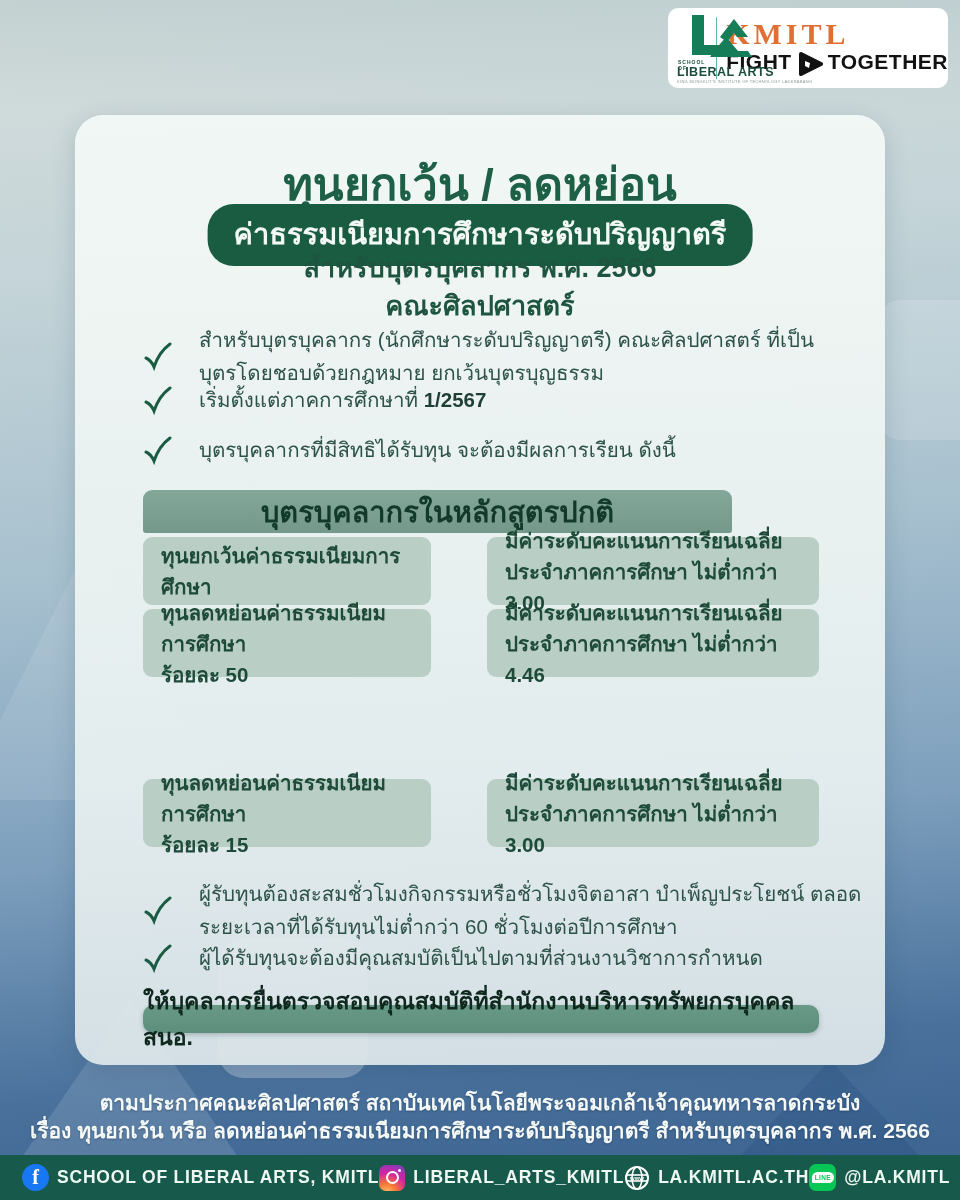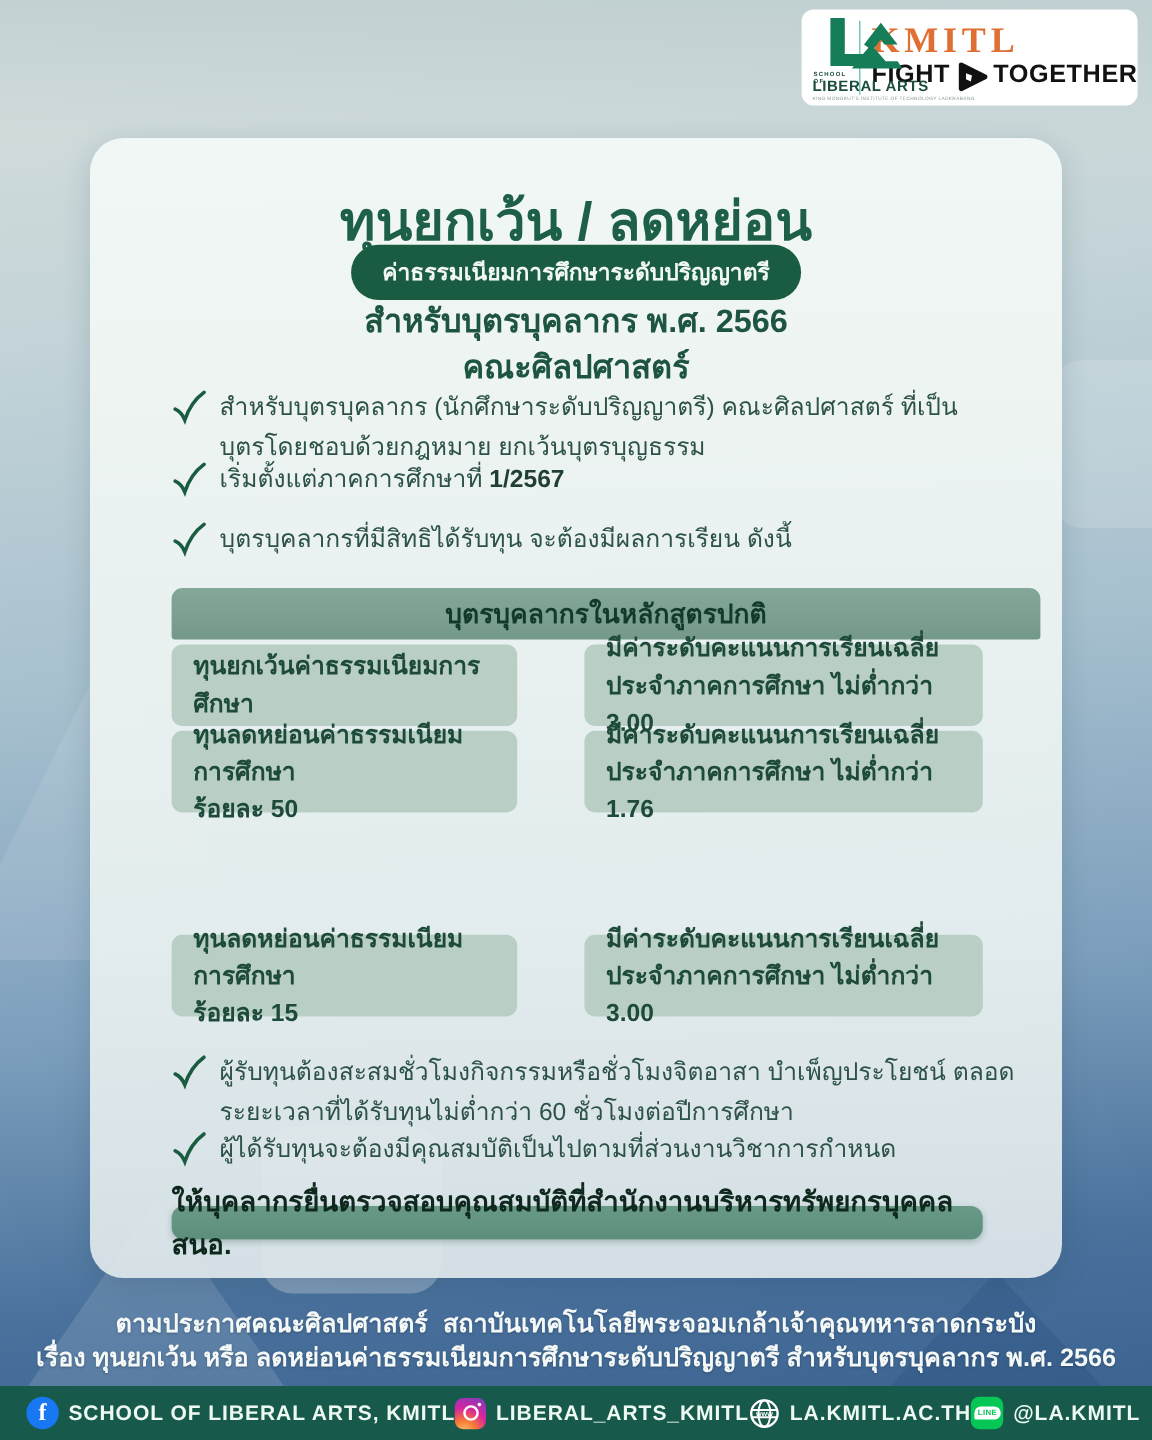--- a/index.html
+++ b/index.html
@@ -44,44 +44,44 @@
     border-radius:28px;
     box-shadow:0 6px 24px rgba(30,60,80,0.18);
   }
   .card-title {
     position:absolute; top:33px; left:0; width:100%;
     text-align:center; font-size:45px; font-weight:bold; color:#1d6047;
     text-shadow:0 1px 1px rgba(255,255,255,0.6);
   }
   .pill {
     position:absolute; top:89px; left:50%; transform:translateX(-50%);
-    background:#1a5c41; color:#f2f8f5; font-size:19px; font-weight:bold;
+    background:#1a5c41; color:#f2f8f5; font-size:29px; font-weight:bold;
     padding:7px 26px 9px; border-radius:26px; white-space:nowrap;
   }
   .subhead { position:absolute; left:0; width:100%; text-align:center; font-size:27px; font-weight:bold; color:#1e5540; }
   .subhead.l1 { top:131px; }
   .subhead.l2 { top:169px; }
 
-  .bullet { position:absolute; left:68px; display:flex; align-items:flex-start; }
+  .bullet { position:absolute; left:68px; display:flex; align-items:center;gap:16px; }
   .check { flex:0 0 30px; margin-top:2px; }
   .bullet-text { margin-left:10px; font-size:20.5px; color:#2d5247; line-height:33px; max-width:650px; }
   .bullet-text b { color:#1f3f35; }
   .b1 { top:208px; }
   .b2 { top:268px; }
   .b3 { top:318px; }
   .b4 { top:762px; }
   .b5 { top:826px; }
   .b4 .bullet-text { max-width:680px; }
 
   .tbl-header {
-    position:absolute; left:68px; width:724px; height:43px;
+    position:absolute; left:68px; width:589px; height:43px;
     background:linear-gradient(180deg,#83a899,#74998a);
     border-radius:9px 9px 3px 3px;
     display:flex; align-items:center; justify-content:center;
-    font-size:22px; font-weight:bold; color:#123a2b;text-align:right;
+    font-size:29px; font-weight:bold; color:#123a2b;text-align:right;
   }
   .t1-header { top:375px; }
   .t2-header { top:617px; }
   .cell {
     position:absolute; background:#b9cfc5; border-radius:9px;
     padding:9px 18px; font-size:20.5px; font-weight:bold; color:#1d4a39; line-height:31px;
     display:flex; flex-direction:column; justify-content:center;
   }
   .cell-l { left:68px;  width:288px; }
   .cell-r { left:412px; width:332px; }
@@ -93,21 +93,21 @@
     position:absolute; left:68px; top:890px; width:676px; height:28px;
     background:linear-gradient(180deg,#699a87,#5c8e7b);
     border-radius:10px;
     display:flex; align-items:center; justify-content:center;
     font-size:23px; font-weight:bold; color:#0f281e;
     box-shadow:0 2px 5px rgba(20,50,40,0.25);
   }
 
   
   .footer-note { position:absolute; left:0; width:960px; text-align:center; color:#f4f8f6; font-weight:bold; font-size:21px; text-shadow:0 1px 2px rgba(10,30,50,0.35); }
-  .fn1 { top:1086px;font-family:Liberation Mono, monospace; }
+  .fn1 { top:1086px; }
   .fn2 { top:1114px; }
 
   
   .social-bar {
     position:absolute; left:0; top:1155px; width:960px; height:45px;
     background:#175a4b;
     display:flex; align-items:center; justify-content:space-between;
     padding:0 22px;
   }
   .social-item { display:flex; align-items:center; gap:8px; cursor:pointer; }
@@ -191,21 +191,21 @@
   <div class="cell cell-r t1r1">
     <div>มีค่าระดับคะแนนการเรียนเฉลี่ย</div>
     <div>ประจำภาคการศึกษา ไม่ต่ำกว่า 3.00</div>
   </div>
   <div class="cell cell-l t1r2">
     <div>ทุนลดหย่อนค่าธรรมเนียมการศึกษา</div>
     <div>ร้อยละ 50</div>
   </div>
   <div class="cell cell-r t1r2">
     <div>มีค่าระดับคะแนนการเรียนเฉลี่ย</div>
-    <div>ประจำภาคการศึกษา ไม่ต่ำกว่า 1.76</div>
+    <div>ประจำภาคการศึกษา ไม่ต่ำกว่า 4.46</div>
   </div>
 
   <div class="cell cell-l t2r1">
     <div>ทุนลดหย่อนค่าธรรมเนียมการศึกษา</div>
     <div>ร้อยละ 15</div>
   </div>
   <div class="cell cell-r t2r1">
     <div>มีค่าระดับคะแนนการเรียนเฉลี่ย</div>
     <div>ประจำภาคการศึกษา ไม่ต่ำกว่า 3.00</div>
   </div>

